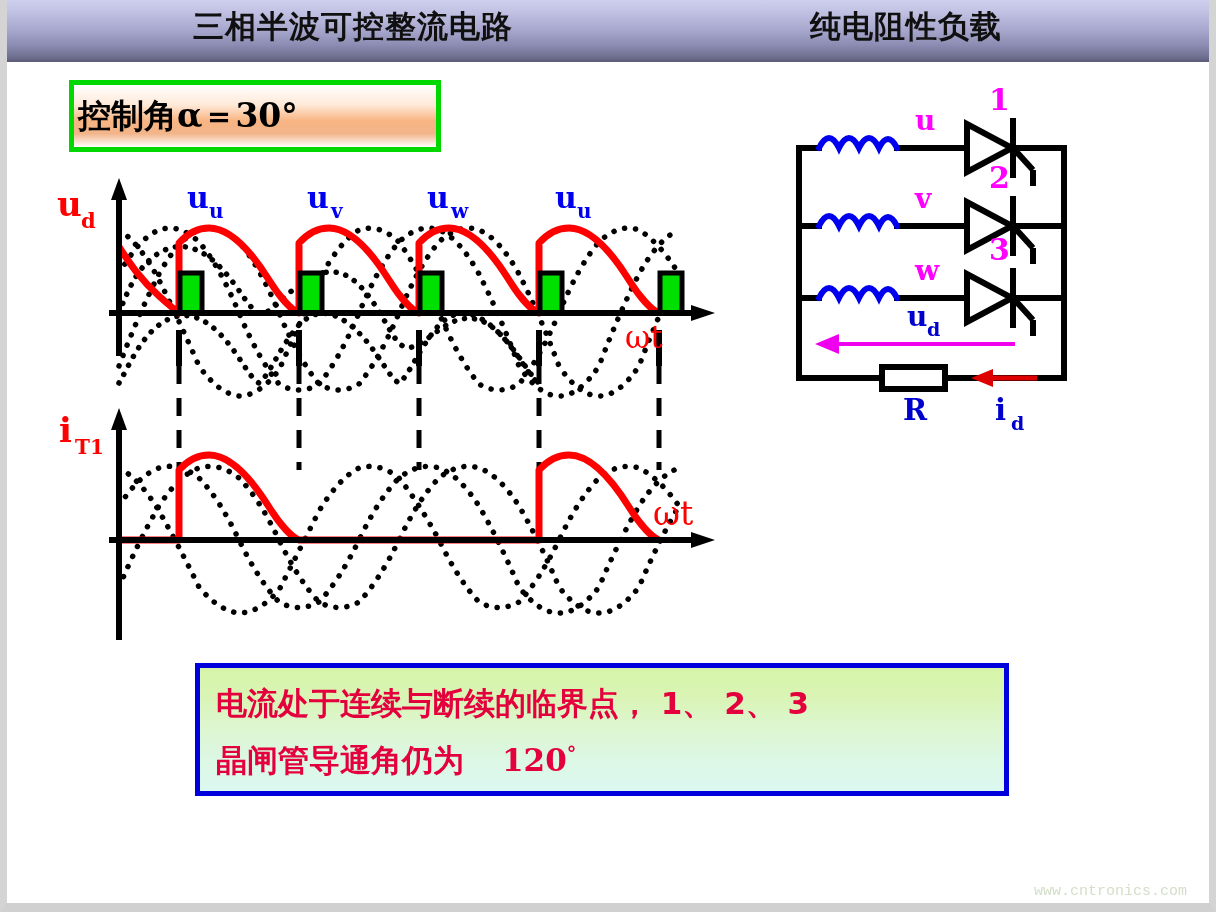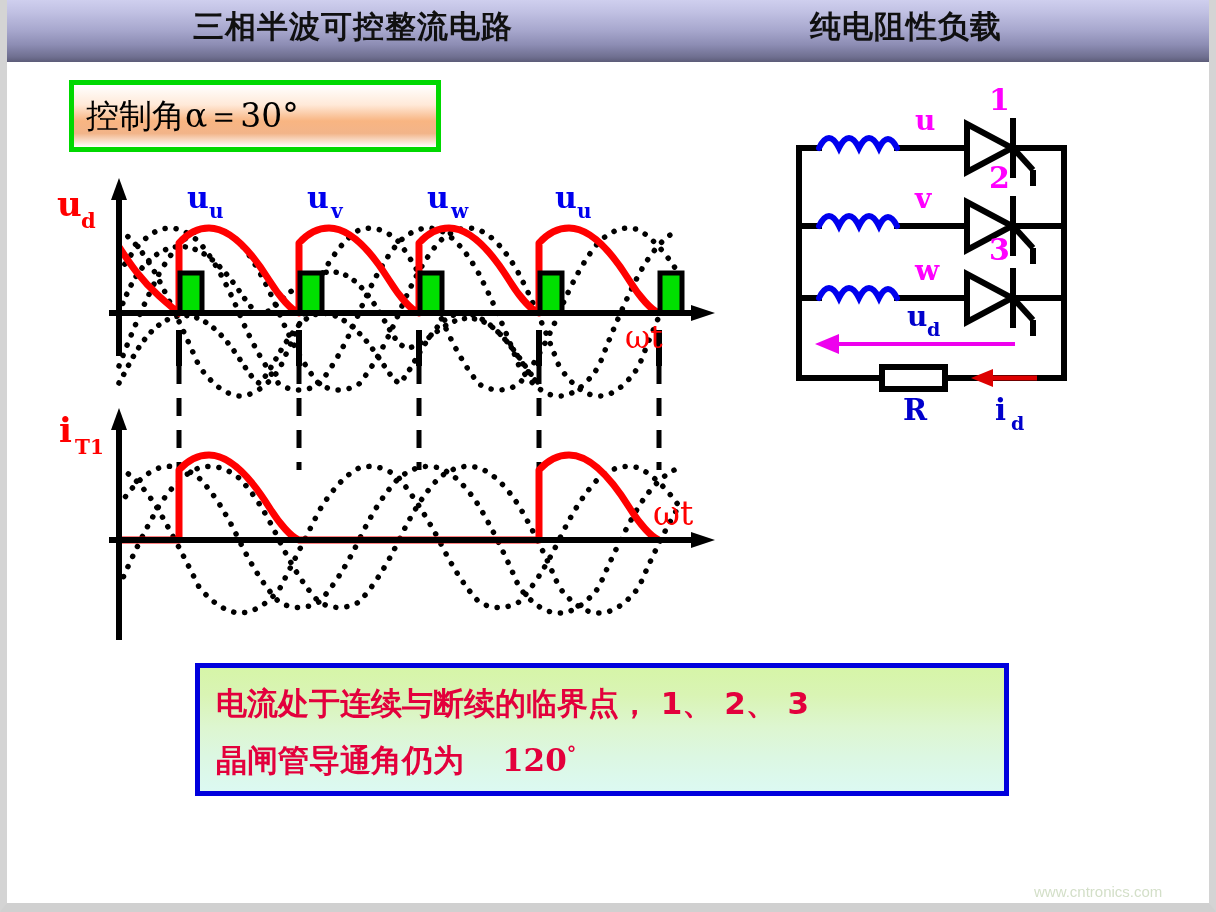--- a/index.html
+++ b/index.html
@@ -61,24 +61,24 @@
     width: 372px;
     height: 72px;
     border: 5px solid #00d800;
     box-sizing: border-box;
     background: linear-gradient(to bottom,
       #ffffff 0%, #ffe9d8 32%, #f8b582 58%, #f2b489 78%, #ffffff 100%);
     display: flex;
     align-items: center;
   }
   #alpha-text {
-    padding-left: 12px;
+    padding-left: 4px;
     font-family: "DejaVu Serif", serif;
     font-size: 33px;
-    font-weight: 400;
+    font-weight: 700;
     color: #000000;
     white-space: nowrap;
   }
 
   
   #waveforms {
     position: absolute;
     left: 36px;
     top: 170px;
   }
@@ -118,21 +118,21 @@
   .note-line .num {
     font-family: "DejaVu Serif", serif;
     margin-left: 38px;
   }
 
   
   #watermark {
     position: absolute;
     left: 1027px;
     top: 883px;
-    font-family: Liberation Sans, sans-serif;
+    font-family: Liberation Mono, monospace;
     font-size: 15px;
     color: #d3dfc8;
     white-space: nowrap;
   }
 
   text { font-kerning: none; }
 </style>
 </head>
 <body>
 

